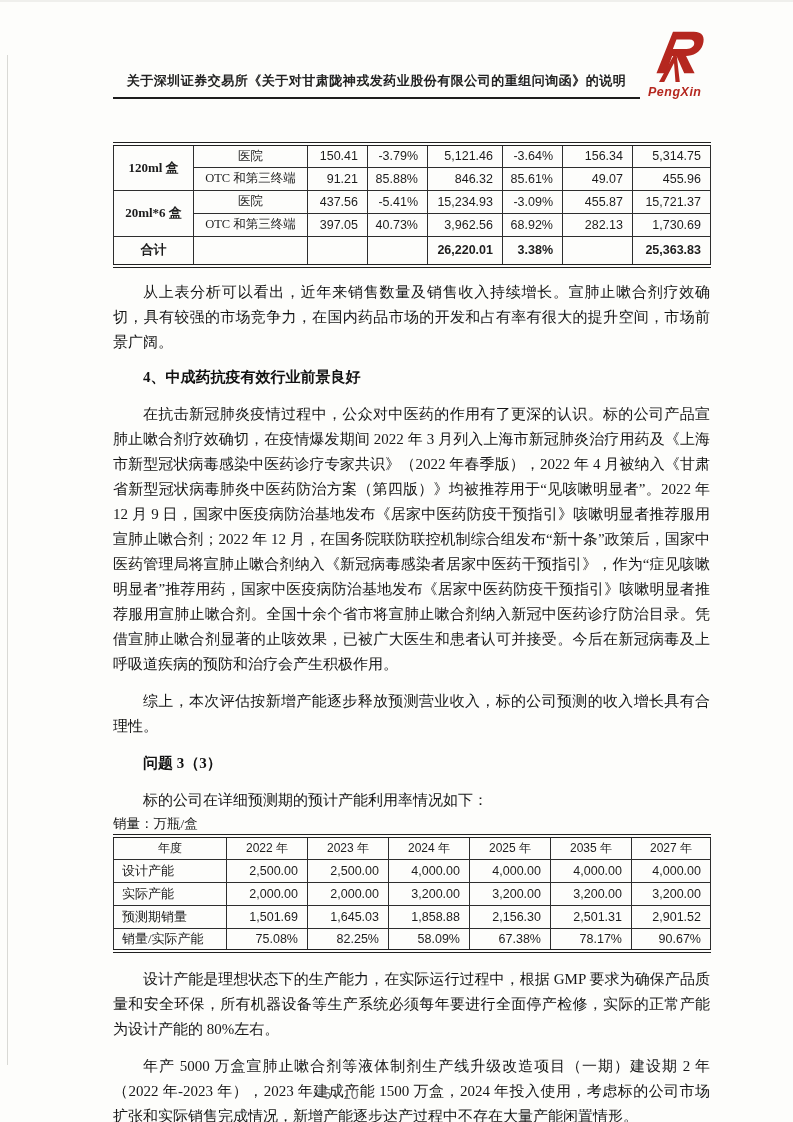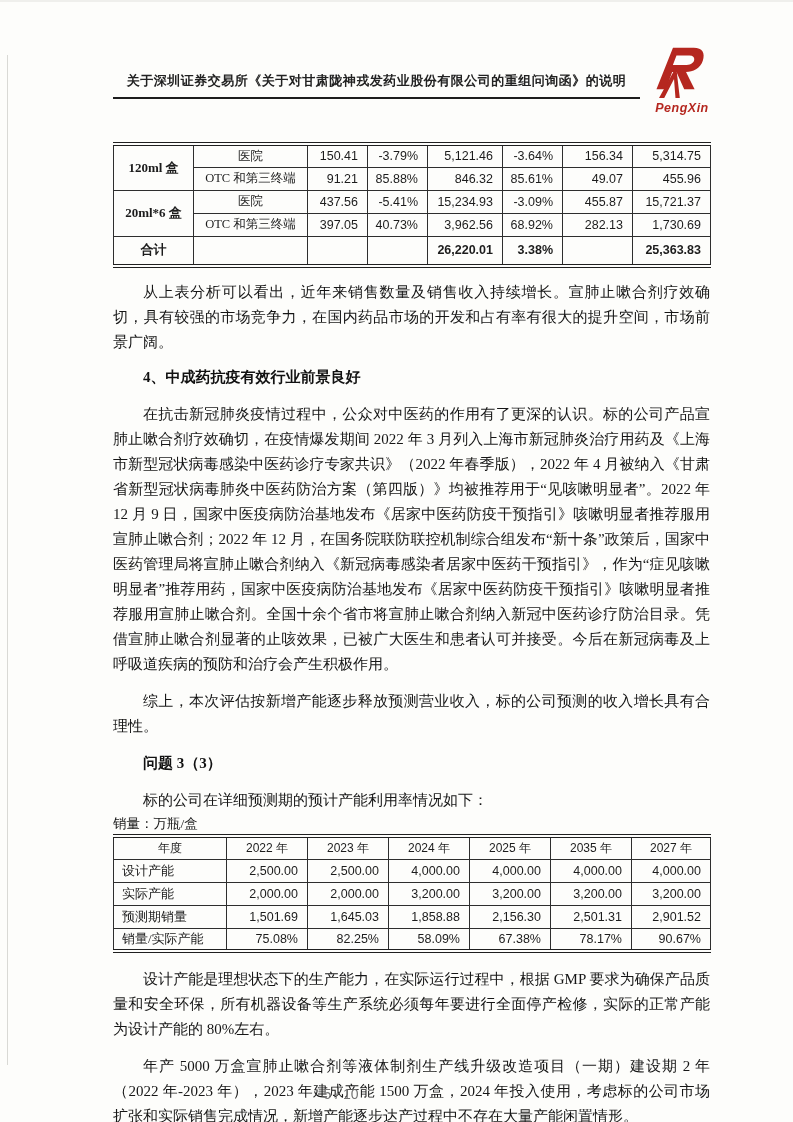--- a/index.html
+++ b/index.html
@@ -12,21 +12,21 @@
   
   .scan-edge-left { position:absolute; left:7px; top:55px; width:1px; height:1010px; background:#d9d9d5; }
   .scan-edge-top { position:absolute; left:0; top:0; width:793px; height:2px; background:#efefec; }
 
   
   .doc-header {
     position:absolute; left:113px; top:72px; width:527px;
     text-align:center; font-size:13px; font-weight:600; letter-spacing:.5px;
     padding-bottom:7px; border-bottom:2.5px solid #1d1d1d; color:#222;
   }
-  .logo { position:absolute; left:648px; top:44px; width:68px; text-align:center; }
+  .logo { position:absolute; left:648px; top:28px; width:68px; text-align:left; }
   .logo svg { display:block; margin:0 auto; }
   .logo .brand {
     font-family:"Liberation Sans", sans-serif; font-style:italic; font-weight:bold;
     font-size:12.5px; letter-spacing:.5px; color:#b5271f; margin-top:1px;
     transform:scaleY(1.05);
   }
 
   
   .content { position:absolute; left:113px; top:142px; width:597px; }
 

